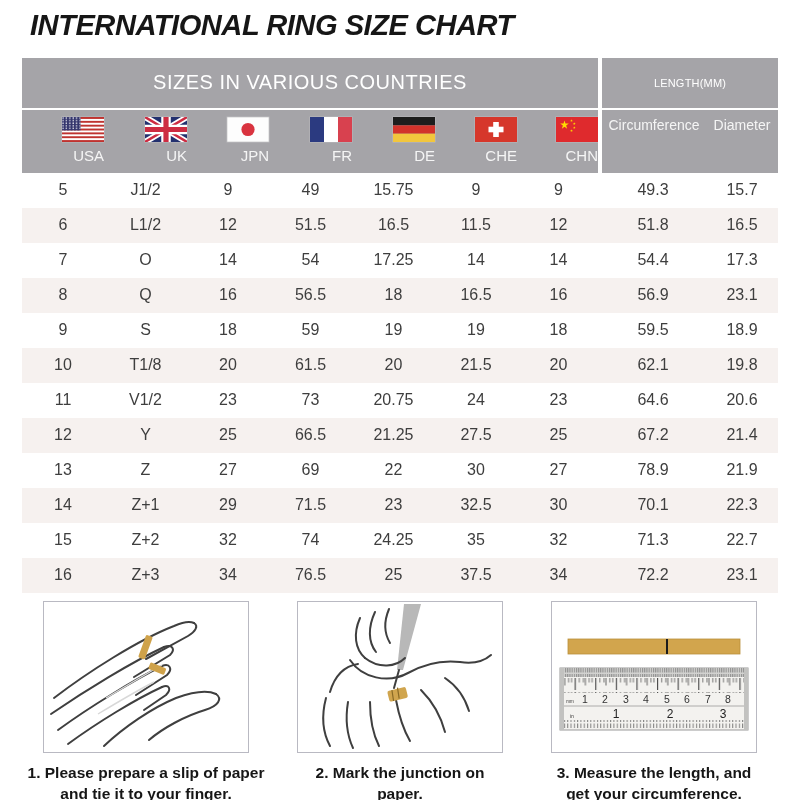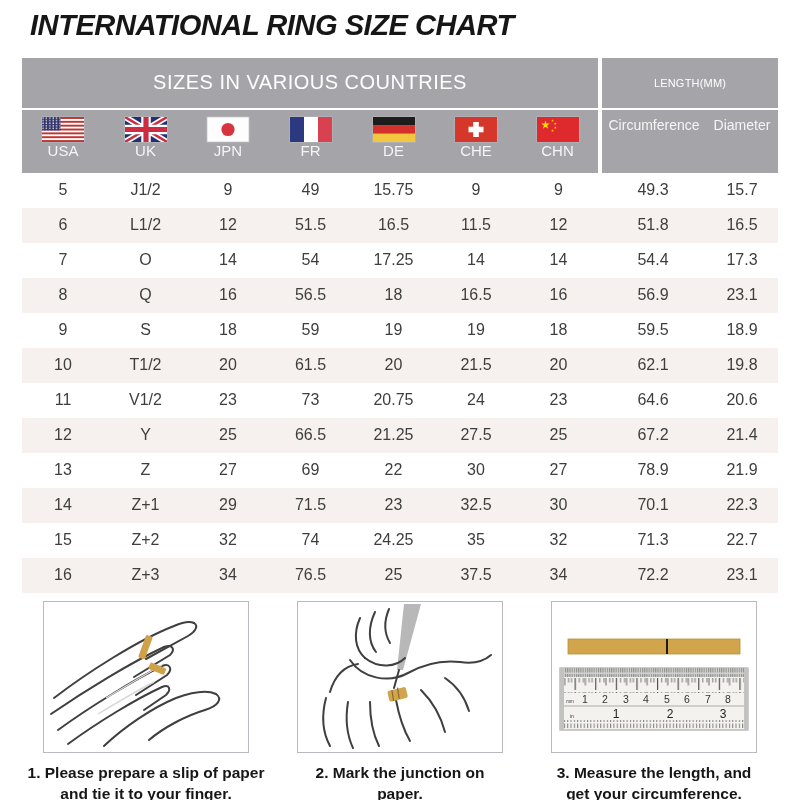--- a/index.html
+++ b/index.html
@@ -11,21 +11,21 @@
     font-family:"Liberation Sans",sans-serif;}
   h1{font-size:30px;line-height:1.15;margin:8px 0 0 30px;color:var(--ink);
      font-style:italic;font-weight:bold;letter-spacing:-0.5px;
      display:inline-block;transform:scaleX(0.97);transform-origin:left center;}
   table{border-collapse:collapse;width:756px;margin:15px 22px 0 22px;table-layout:fixed;}
   thead th{background:var(--header-bg);color:#fff;font-weight:normal;}
   th.group{height:51px;font-size:20px;border-bottom:2px solid #fff;letter-spacing:0.5px;}
   th.group.len{font-size:11px;letter-spacing:0.2px;}
   .len-gap{border-left:4px solid #fff;}
   tr.flagrow th{height:64px;vertical-align:top;padding-top:7px;}
-  .flagcell .flagwrap{display:flex;flex-direction:column;align-items:center;}
+  .flagcell .flagwrap{display:flex;flex-direction:column;align-items:flex-end;gap:5px;}
   .flagcell svg{display:block;width:42px;height:25px;box-shadow:0 0 0 0.5px rgba(255,255,255,0.25);}
   .flaglabel{font-size:15px;color:#f5f5f5;}
   th.lencol{vertical-align:bottom;padding-bottom:9px;font-size:14px;color:#f5f5f5;}
   tbody td{height:35px;text-align:center;font-size:16px;color:var(--cell-text);}
   tbody tr.alt{background:var(--row-alt);}
   .steps{display:flex;justify-content:center;gap:48px;margin-top:8px;}
   .step{width:206px;}
   .step-box{width:206px;height:152px;border:1px solid var(--box-border);background:#fff;}
   .step-box svg{width:100%;height:100%;display:block;}
   .step-caption{font-weight:bold;font-size:15.5px;line-height:1.4;color:var(--ink);
@@ -198,21 +198,21 @@
         <td>18</td>
         <td>59</td>
         <td>19</td>
         <td>19</td>
         <td>18</td>
         <td>59.5</td>
         <td>18.9</td>
       </tr>
       <tr class="alt">
         <td>10</td>
-        <td>T1/2</td>
+        <td>T1/8</td>
         <td>20</td>
         <td>61.5</td>
         <td>20</td>
         <td>21.5</td>
         <td>20</td>
         <td>62.1</td>
         <td>19.8</td>
       </tr>
       <tr>
         <td>11</td>

